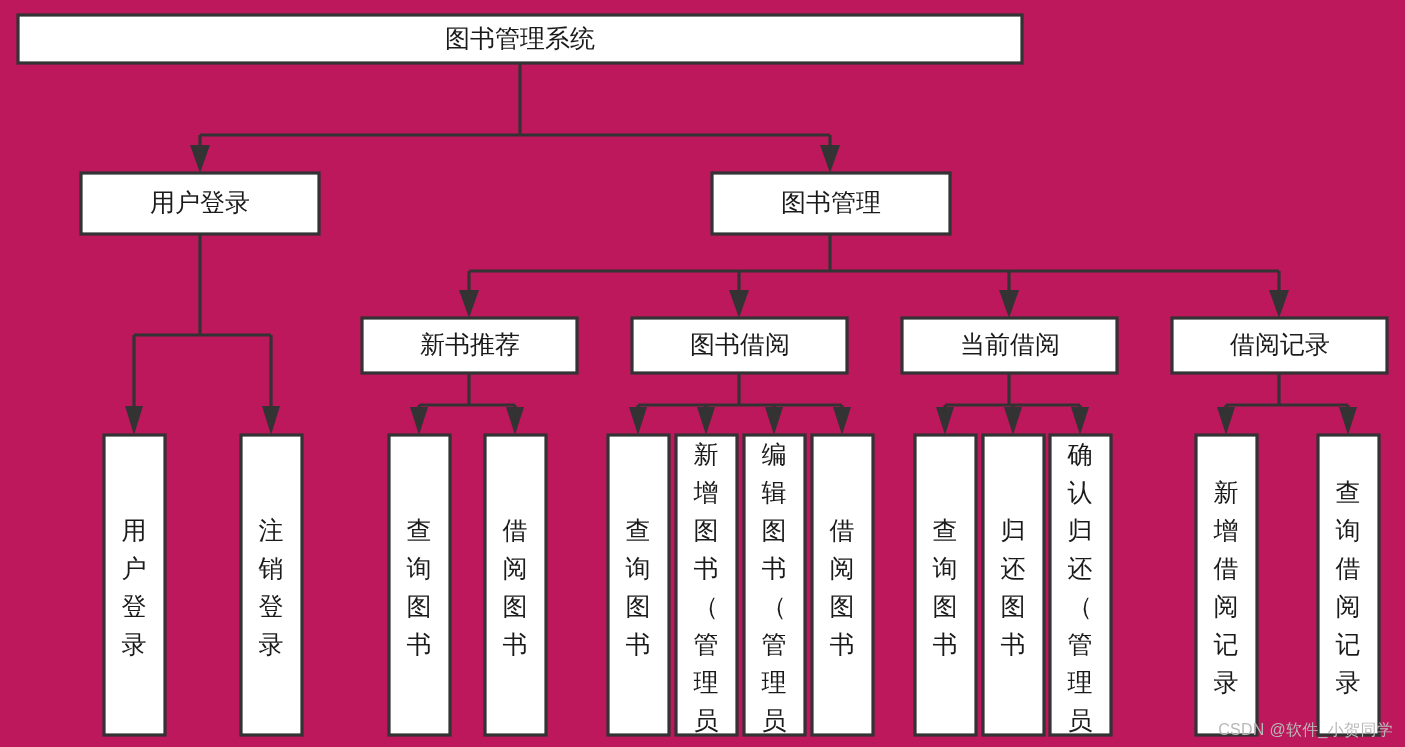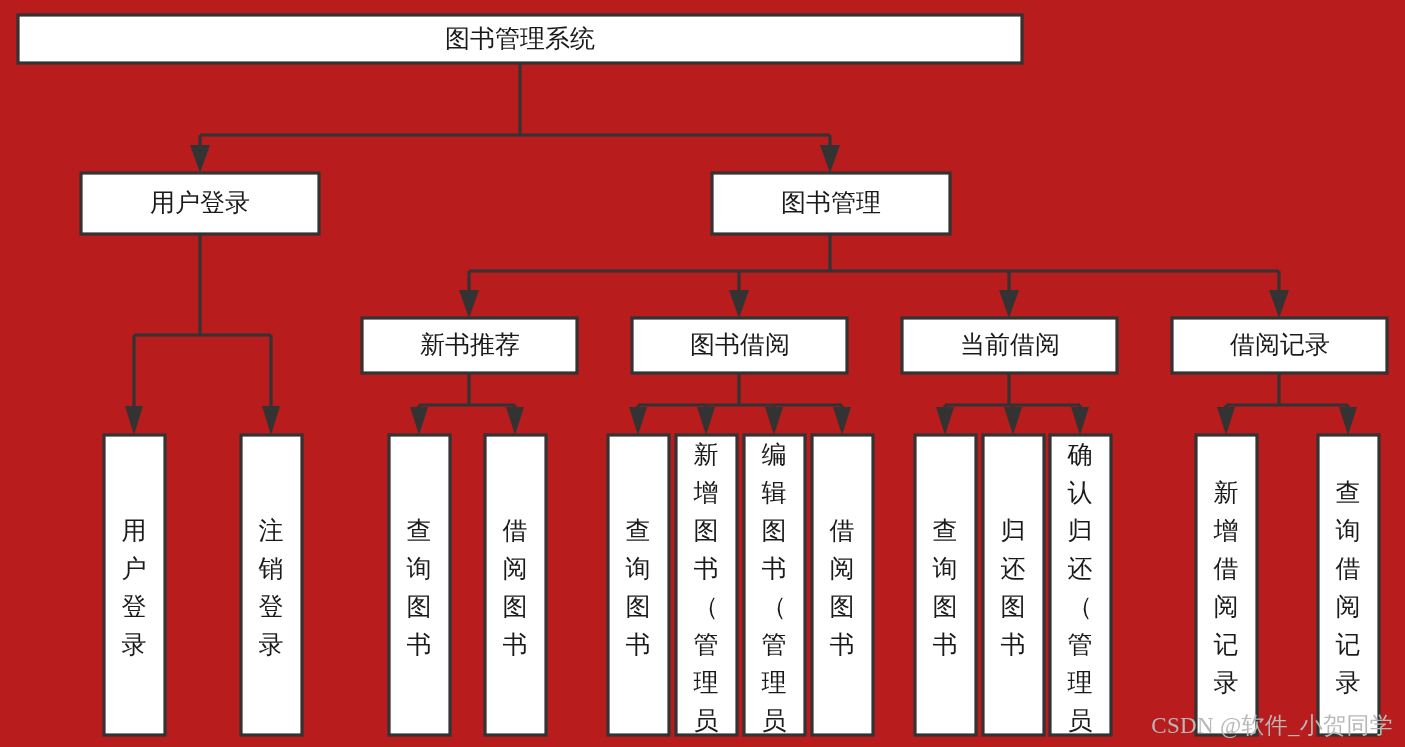--- a/index.html
+++ b/index.html
@@ -10,21 +10,21 @@
   body {
     width: 1405px;
     height: 747px;
     font-family: "Liberation Sans", "DejaVu Sans", sans-serif;
     overflow: hidden;
   }
   #diagram-root {
     position: relative;
     width: 1405px;
     height: 747px;
-    background: #b91c1c;
+    background: #be185d;
     text-align: right;
   }
   svg.flow {
     position: absolute;
     top: 0;
     left: 0;
     width: 1405px;
     height: 747px;
   }
   .node-box {
@@ -52,22 +52,22 @@
   .node-label-v {
     font-family: "Liberation Sans", "DejaVu Sans", sans-serif;
     font-size: 25px;
     fill: #1a1a1a;
     text-anchor: middle;
   }
   .watermark {
     position: absolute;
     right: 12px;
     bottom: 6px;
-    font-family: Liberation Serif, serif;
-    font-size: 23px;
+    font-family: Liberation Sans, sans-serif;
+    font-size: 16px;
     color: #b8b8b8;
     white-space: nowrap;
     letter-spacing: 0.3px;
     margin-left: 33px;
   }
 </style>
 </head>
 <body>
 
 <div id="diagram-root">

